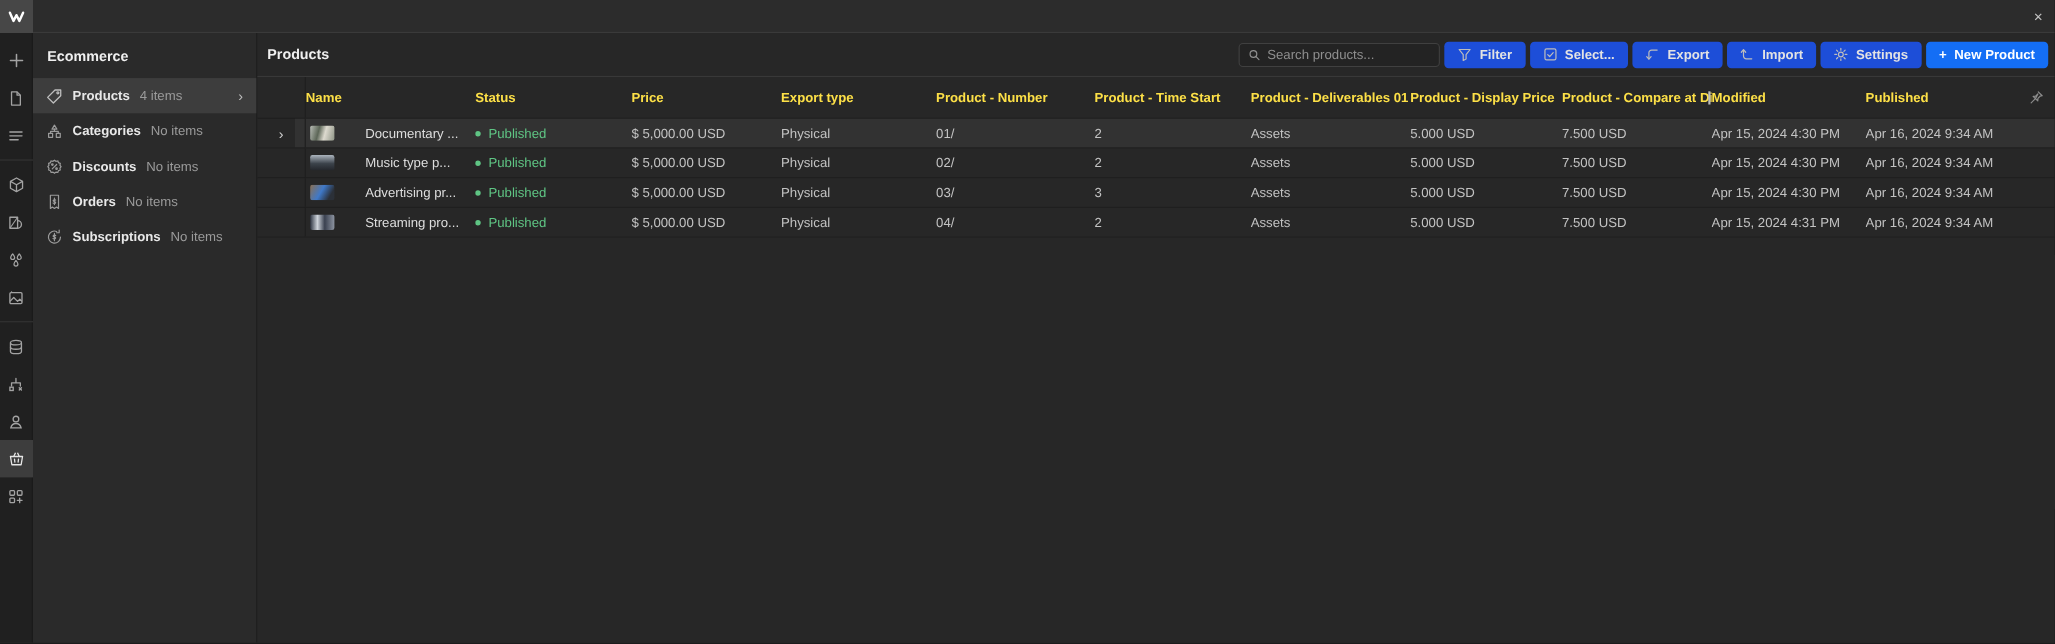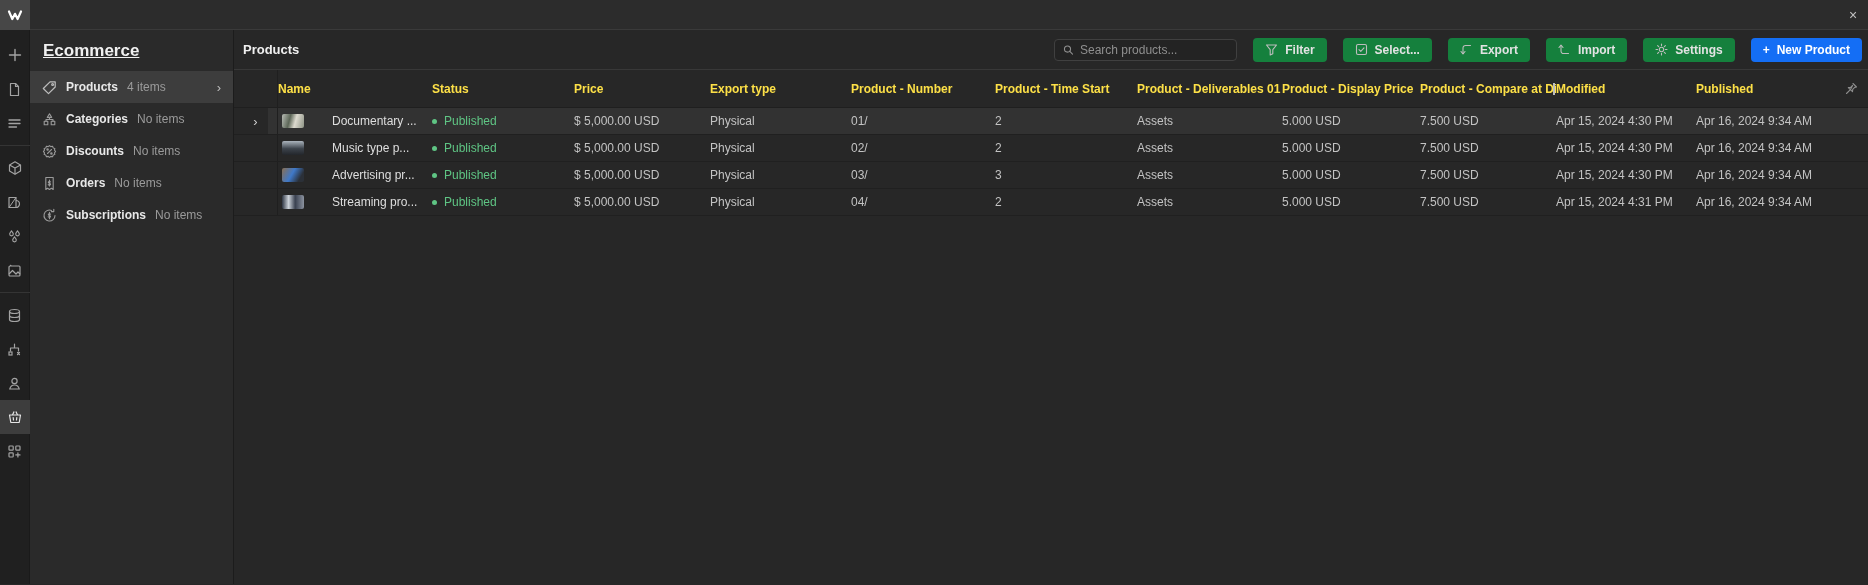--- a/index.html
+++ b/index.html
@@ -19,38 +19,38 @@
   
   .rail { width:30px; background:#202020; border-right:1px solid #1a1a1a; display:flex; flex-direction:column; align-items:center; padding-top:8px; flex:0 0 auto; }
   .rail-btn { width:30px; height:34px; display:flex; align-items:center; justify-content:center; color:#a3a3a3; cursor:pointer; }
   .rail-btn.active { background:#3d3d3d; color:#e8e8e8; }
   .rail-div { width:30px; height:1px; background:#343434; margin:5px 0; }
   .rail-btn svg { stroke:#a3a3a3; }
   .rail-btn.active svg { stroke:#e6e6e6; }
 
   
   .sidebar { width:204px; background:#2a2a2a; border-right:1px solid #1c1c1c; flex:0 0 auto; }
-  .sidebar-title { height:41px; display:flex; align-items:center; padding-left:13px; font-size:17px; font-weight:bold; color:#f0f0f0;text-decoration:underline; }
+  .sidebar-title { height:41px; display:flex; align-items:center; padding-left:13px; font-size:13px; font-weight:bold; color:#f0f0f0; }
   .side-item { height:32px; display:flex; align-items:center; gap:9px; padding-left:11px; cursor:pointer; color:#e8e8e8; }
   .side-item.active { background:#3d3d3d; }
   .side-item .sicon { width:16px; height:16px; display:flex; align-items:center; justify-content:center; flex:0 0 auto; }
   .side-item .slabel { font-weight:bold; color:#e8e8e8; white-space:nowrap; }
   .side-item .smeta { color:#9b9b9b; white-space:nowrap; }
   .side-item .smeta.warn { color:#efb041; }
   .side-item .schevron { margin-left:auto; padding-right:12px; color:#bdbdbd; font-size:13px; }
 
   
   .main { flex:1; background:#272727; display:flex; flex-direction:column; min-width:0; }
   .main-header { height:40px; display:flex; align-items:center; border-bottom:1px solid #383838; padding:0 6px 0 9px; }
   .page-title { font-size:13px; font-weight:bold; color:#f0f0f0; }
-  .controls { margin-left:auto; display:flex; align-items:center; gap:16px; }
+  .controls { margin-left:auto; display:flex; align-items:center; gap:4px; }
   .search { width:183px; height:22px; background:#232323; border:1px solid #404040; border-radius:4px; display:flex; align-items:center; gap:6px; padding:0 8px; }
   .search input { background:transparent; border:none; outline:none; color:#bdbdbd; font-family:inherit; font-size:12px; width:100%; }
   .search input::placeholder { color:#8f8f8f; }
-  .btn { height:24px; display:inline-flex; align-items:center; gap:7px; padding:0 12px; background:#15803d; border:none; border-radius:4px; color:#e3e3e3; font-family:inherit; font-size:12px; font-weight:600; cursor:pointer; white-space:nowrap; }
+  .btn { height:24px; display:inline-flex; align-items:center; gap:7px; padding:0 12px; background:#1d4ed8; border:none; border-radius:4px; color:#e3e3e3; font-family:inherit; font-size:12px; font-weight:600; cursor:pointer; white-space:nowrap; }
   .btn svg { flex:0 0 auto; }
   .btn.primary { background:#146ef5; color:#ffffff; }
 
   
   .grid { display:grid; grid-template-columns:44px 154px 142px 136px 141px 144px 142px 145px 138px 136px 140px 140px 1fr; align-items:center; }
   .thead { height:38px; border-bottom:1px solid #1f1f1f; }
   .th { font-weight:bold; color:#fde047; white-space:nowrap; overflow:hidden; }
   .th-compare { position:relative; }
   .th-compare::after { content:""; position:absolute; right:1px; top:50%; transform:translateY(-50%); width:2px; height:12px; background:#bdbdbd; }
   .gutter-cell { height:100%; display:flex; align-items:center; justify-content:center; border-right:1px solid #1f1f1f; color:#cfcfcf; }

